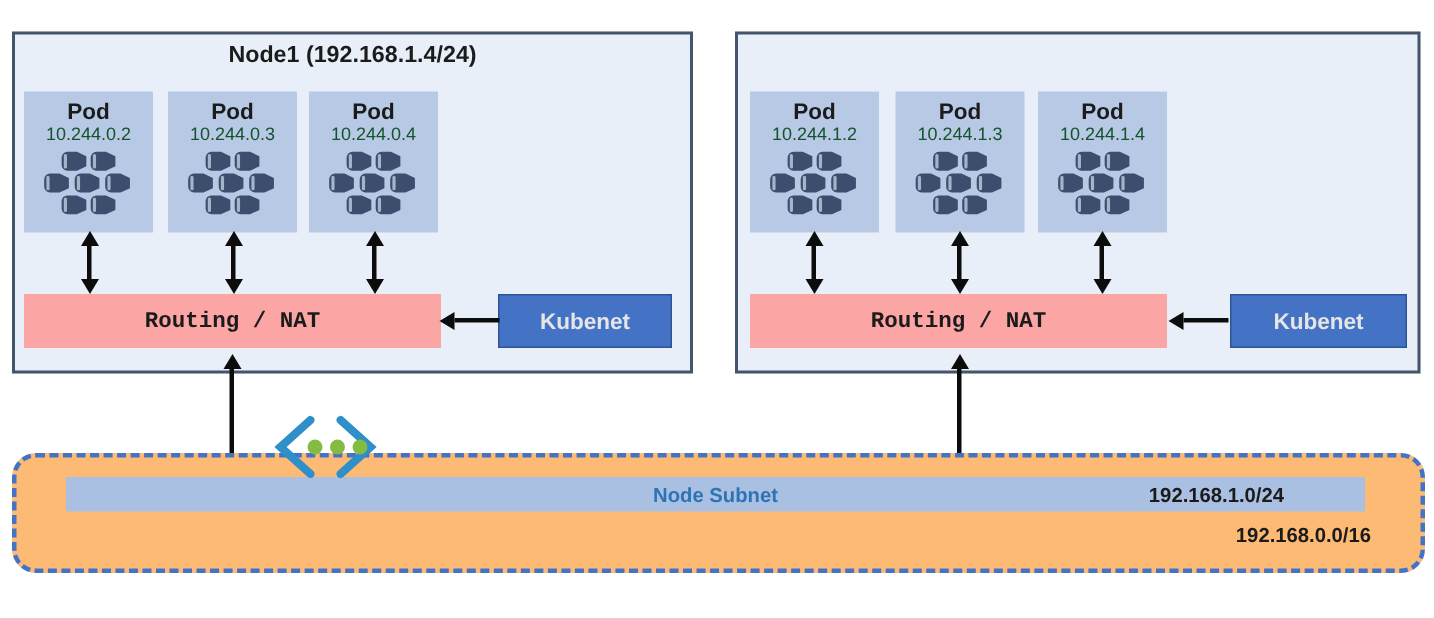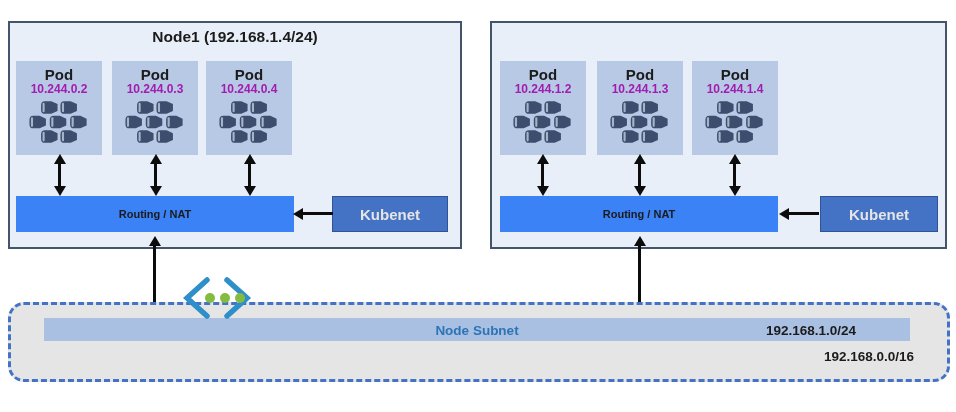--- a/index.html
+++ b/index.html
@@ -7,42 +7,42 @@
     position:relative;width:956px;height:412px;background:#ffffff;overflow:hidden;
     font-family:"Liberation Sans","DejaVu Sans",sans-serif;color:#1b1b1b;
   }
   
   .node{position:absolute;background:#E9EFF8;border:2px solid #44546A;box-sizing:border-box;}
   .node-title{position:absolute;top:5px;left:0;right:0;text-align:center;
     font-size:15.5px;font-weight:700;color:#1b1b1b;}
   
   .pod{position:absolute;width:86px;height:94px;background:#B7C9E5;text-align:center;box-sizing:border-box;}
   .pod-label{font-size:15px;font-weight:700;margin-top:5px;line-height:17px;}
-  .pod-ip{font-size:12px;font-weight:700;color:#a21caf;line-height:13px;}
+  .pod-ip{font-size:12px;font-weight:400;color:#14532d;line-height:13px;}
   .pod-icon-svg{display:block;margin:4px auto 0 auto;}
   
-  .router{position:absolute;background:#3b82f6;display:flex;align-items:center;justify-content:center;
-    font-size:11px;font-weight:600;color:#1b1b1b;box-sizing:border-box;}
+  .router{position:absolute;background:#fca5a5;display:flex;align-items:center;justify-content:center;
+    font-size:15px;font-weight:600;color:#1b1b1b;box-sizing:border-box;font-family:Liberation Mono, monospace;}
   
   .kubenet{position:absolute;background:#4472C4;border:1px solid #2F5496;color:#e5e5e5;
     display:flex;align-items:center;justify-content:center;font-size:15px;font-weight:700;box-sizing:border-box;}
   
   .arrow-v{position:absolute;width:3px;background:#0c0c0c;}
   .arrow-v::before{content:"";position:absolute;top:-9px;left:50%;transform:translateX(-50%);
     width:0;height:0;border-left:6px solid transparent;border-right:6px solid transparent;
     border-bottom:10px solid #0c0c0c;}
   .arrow-v::after{content:"";position:absolute;bottom:-9px;left:50%;transform:translateX(-50%);
     width:0;height:0;border-left:6px solid transparent;border-right:6px solid transparent;
     border-top:10px solid #0c0c0c;}
   .arrow-h{position:absolute;height:3px;background:#0c0c0c;}
   .arrow-h::before{content:"";position:absolute;left:-10px;top:50%;transform:translateY(-50%);
     width:0;height:0;border-top:6px solid transparent;border-bottom:6px solid transparent;
     border-right:10px solid #0c0c0c;}
   
-  .vnet{position:absolute;left:8px;top:302px;width:936px;height:74px;background:#e5e5e5;
+  .vnet{position:absolute;left:8px;top:302px;width:936px;height:74px;background:#fdba74;
     border:3px dashed #4472C4;border-radius:16px;box-sizing:content-box;}
   .subnet-bar{position:absolute;left:33px;top:13px;width:866px;height:23px;background:#A9C0E2;}
   .subnet-label{position:absolute;left:0;right:0;top:50%;transform:translateY(-50%);
     text-align:center;font-size:13.5px;font-weight:700;color:#2E74B5;}
   .subnet-cidr{position:absolute;right:54px;top:50%;transform:translateY(-50%);
     font-size:13.5px;font-weight:600;color:#1b1b1b;}
   .vnet-label{position:absolute;left:35px;top:40px;font-size:18px;font-weight:800;color:#2B5797;}
   .vnet-cidr{position:absolute;right:33px;top:44px;font-size:13.5px;font-weight:600;color:#1b1b1b;}
   .vnet-icon{position:absolute;left:183px;top:276px;}
   .hidden-defs{position:absolute;width:0;height:0;overflow:hidden;}

